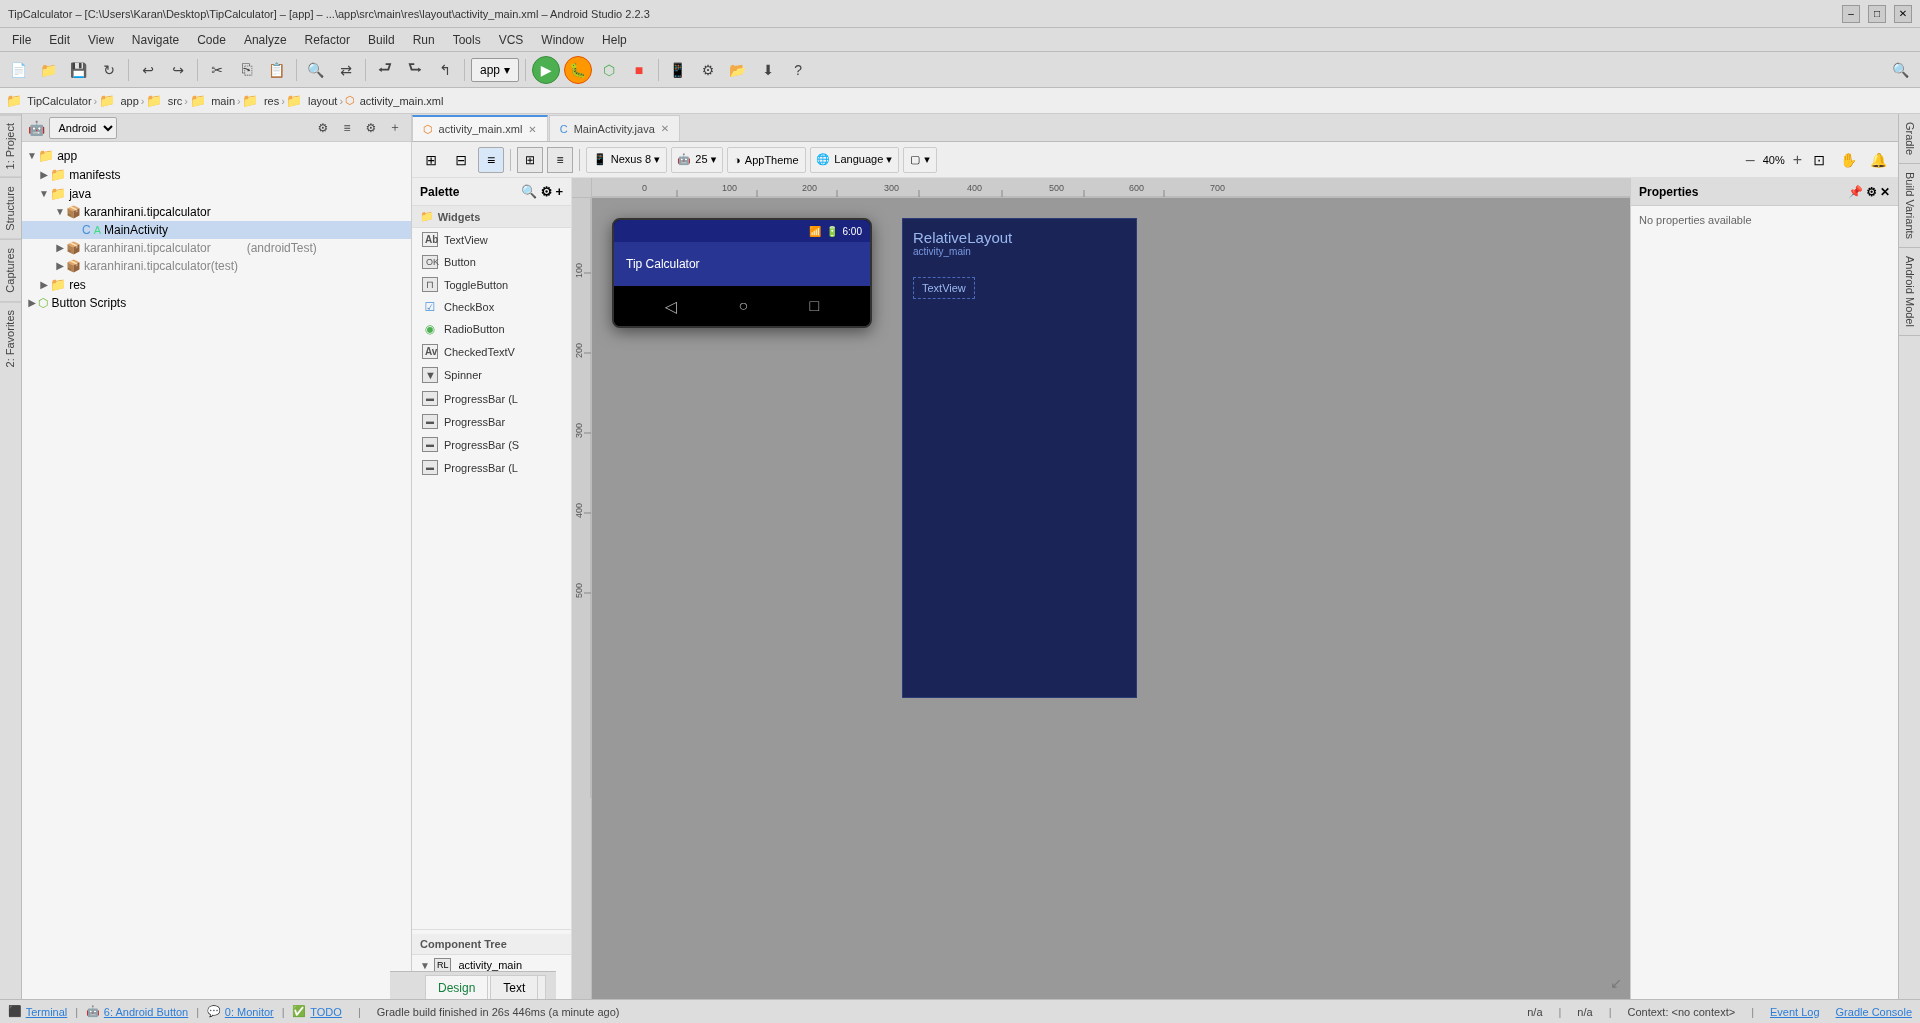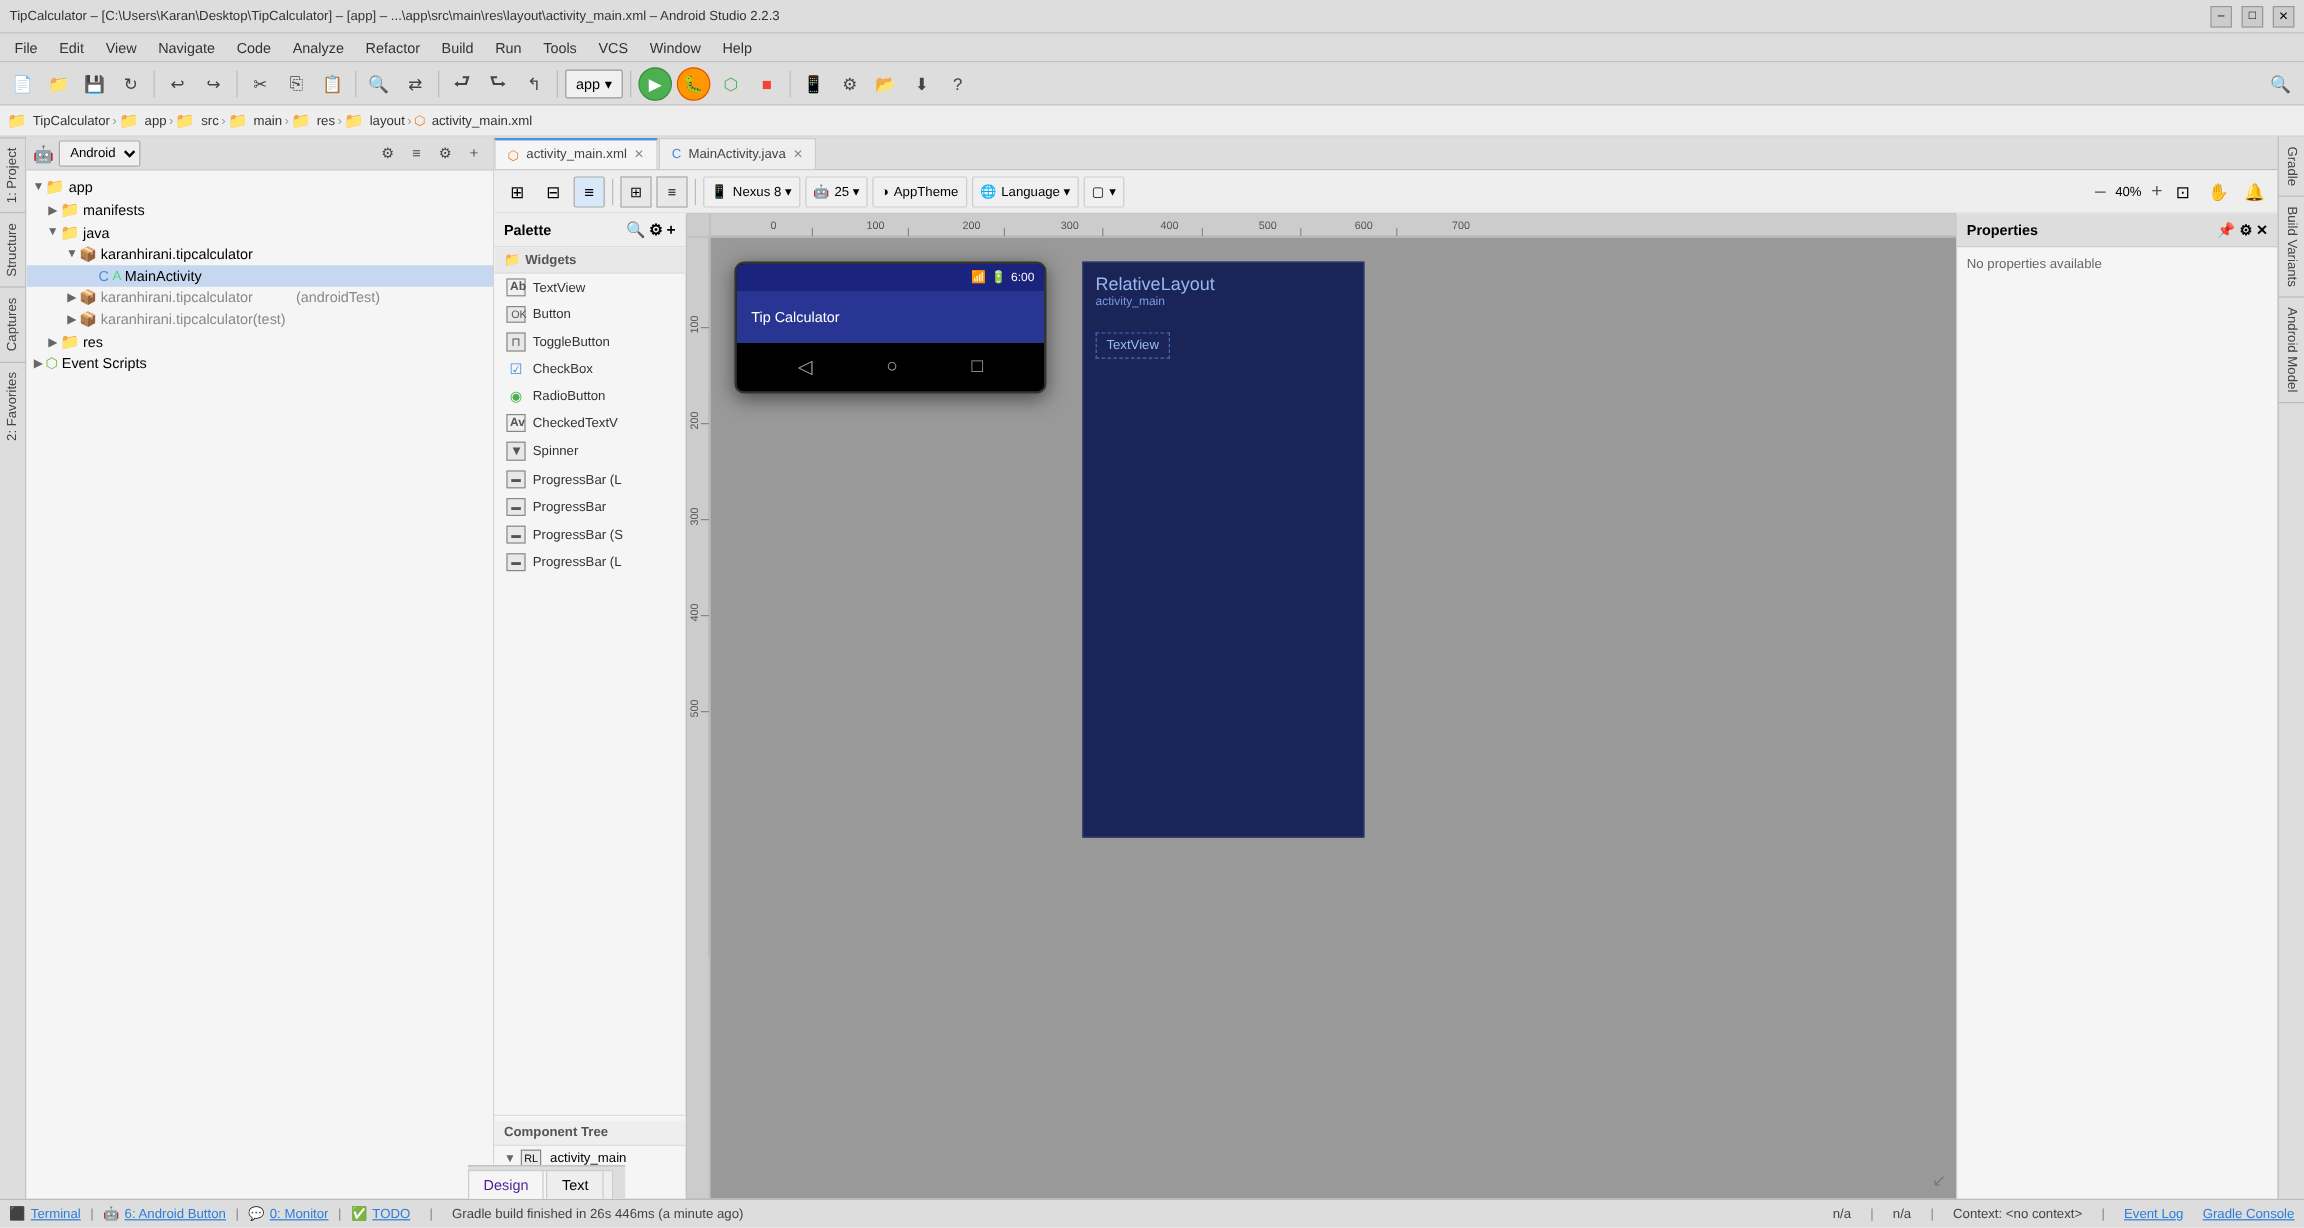--- a/index.html
+++ b/index.html
@@ -242,21 +242,21 @@
     
     #bottom-tabs {
       height: 28px; background: #DDDDDD; display: flex; align-items: flex-end;
       border-top: 1px solid #BBBBBB; padding: 0 8px;
     }
     .bottom-tab {
       height: 24px; padding: 0 12px; display: flex; align-items: center;
       font-size: 12px; cursor: pointer; background: #EEEEEE; border: 1px solid #CCCCCC;
       border-bottom: none; margin-right: 2px;
     }
-    .bottom-tab.active { background: #F5F5F5; color: #4c1d95; font-weight: 500; }
+    .bottom-tab.active { background: #F5F5F5; color: #15803d; font-weight: 500; margin-left: 35px; }
 
     
     #properties-panel {
       width: 268px;
       background: #F5F5F5;
       border-left: 1px solid #CCCCCC;
       display: flex;
       flex-direction: column;
     }
     #properties-header {
@@ -483,21 +483,21 @@
 
       <div class="tree-item tree-indent-1">
         <span class="tree-arrow">▶</span>
         <span class="folder-icon">📁</span>
         <span>res</span>
       </div>
 
       <div class="tree-item">
         <span class="tree-arrow">▶</span>
         <span style="color:#6EBC3B;margin-right:3px;">⬡</span>
-        <span>Event Scripts</span>
+        <span>Button Scripts</span>
       </div>
     </div>
   </div>
 
   <div id="editor-area">
 
     <div id="editor-tabs">
       <div class="editor-tab active">
         <span style="color:#E8822A;">⬡</span>
         <span>activity_main.xml</span>

